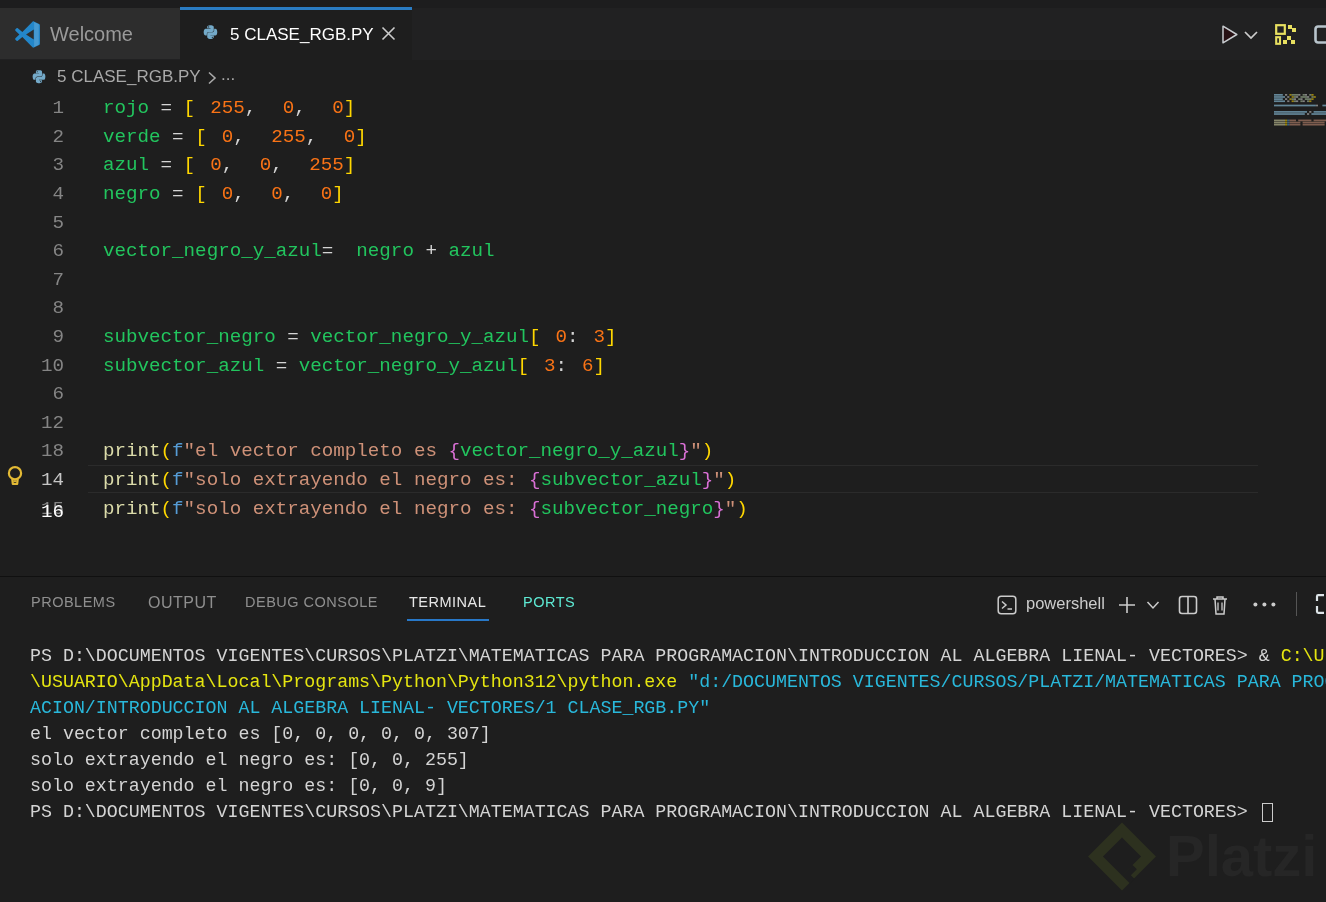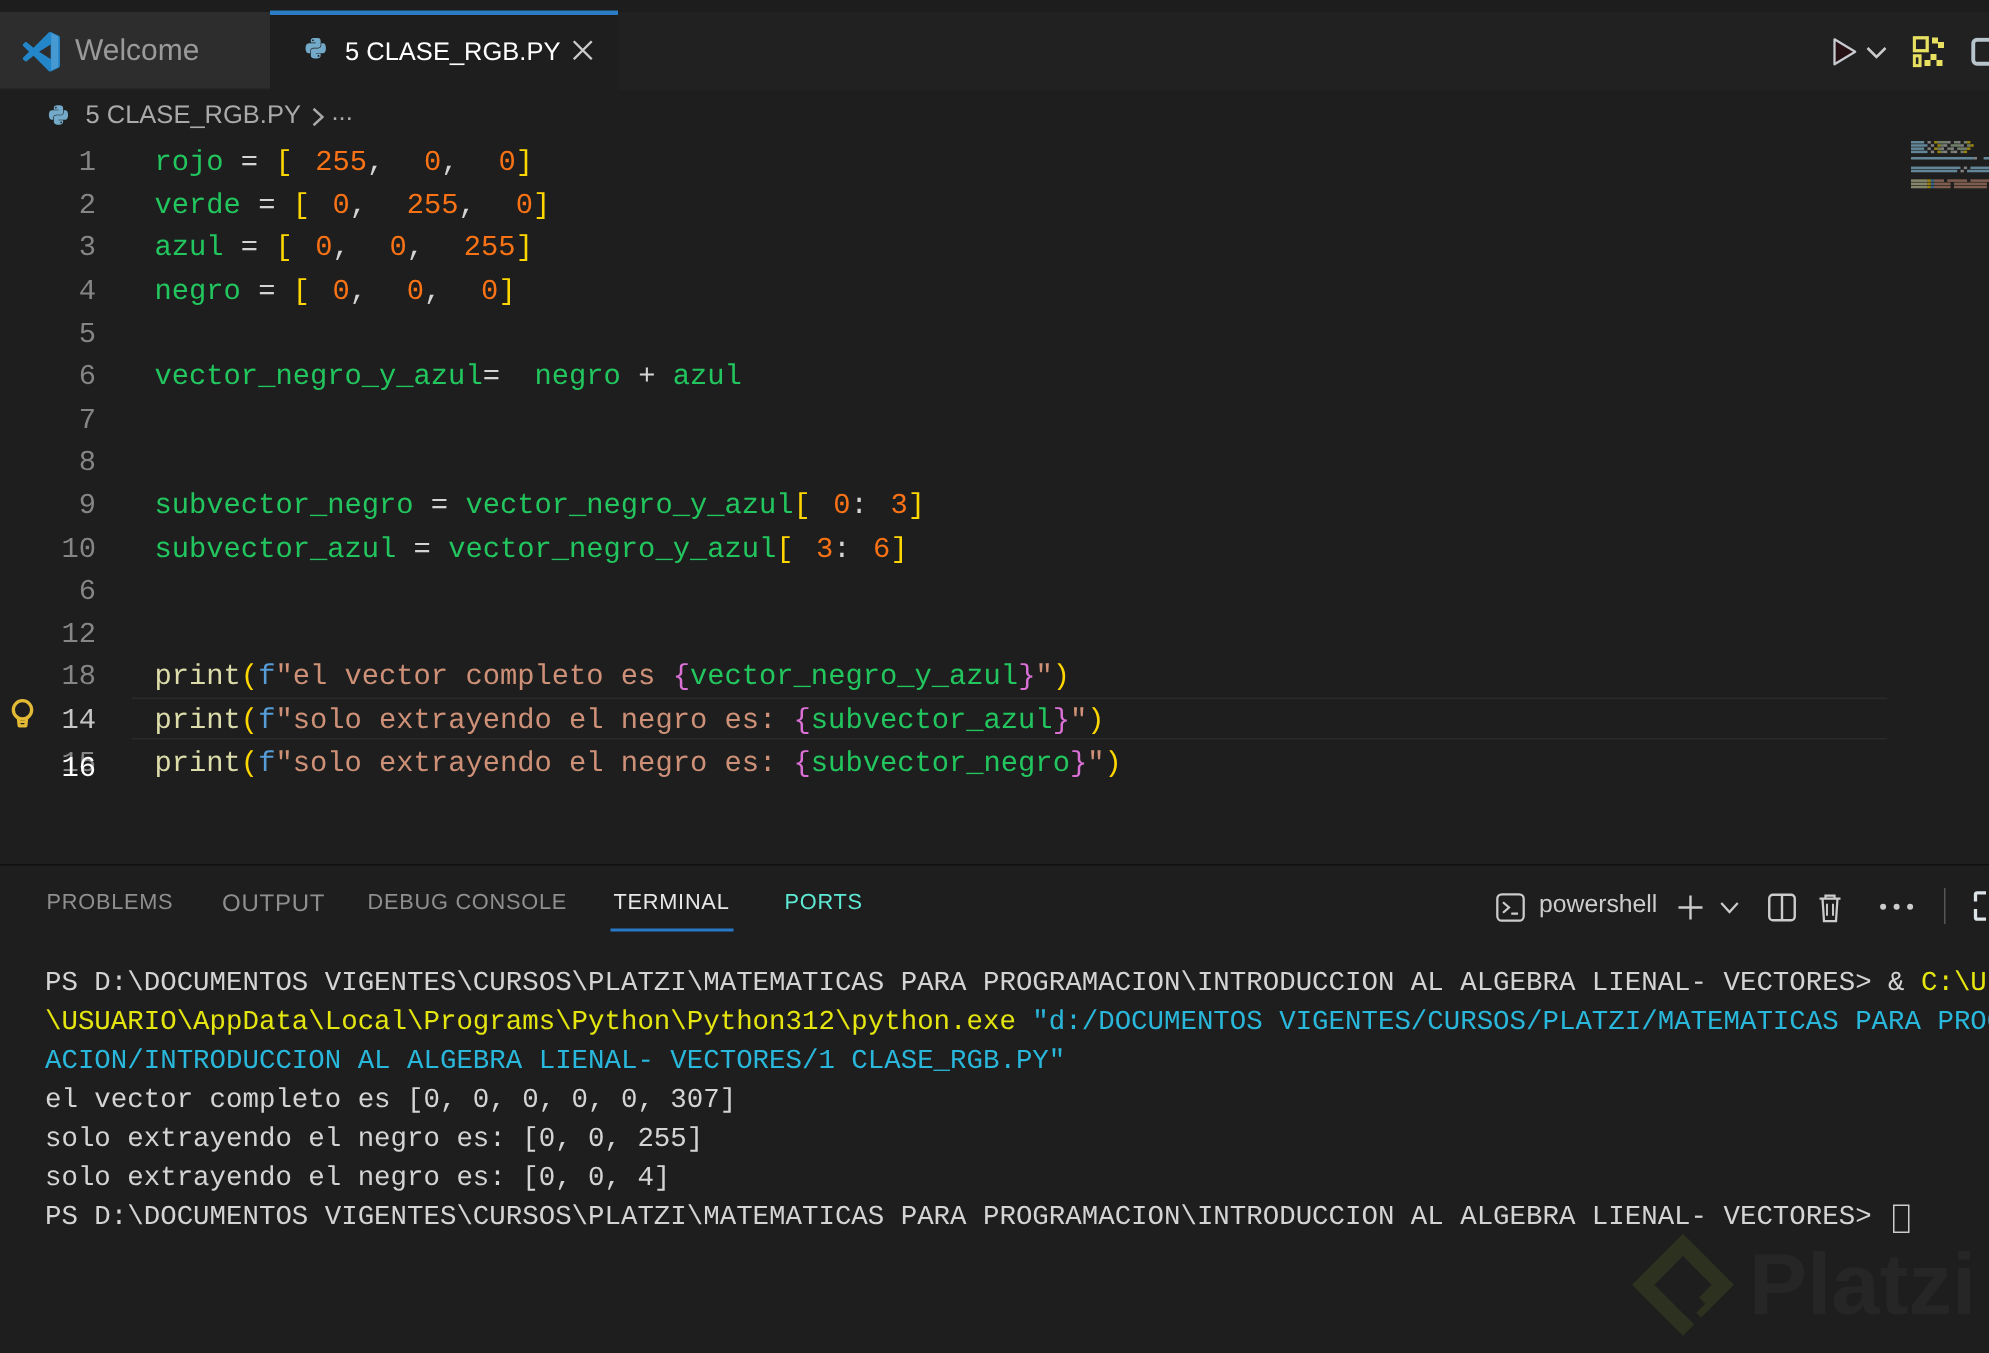--- a/index.html
+++ b/index.html
@@ -253,21 +253,21 @@
   <path d="M9 1.2 H3.2 a1.2 1.2 0 0 0 -1.2 1.2 V7" stroke="#dde4e8" stroke-width="2.2" fill="none"></path>
   <path d="M2 12 v5.6 a1.2 1.2 0 0 0 1.2 1.2 H9" stroke="#dde4e8" stroke-width="2.2" fill="none"></path>
 </svg>
 
 <div id="term">
     <div class="tline" style="top:643px"><span class="">PS D:\DOCUMENTOS VIGENTES\CURSOS\PLATZI\MATEMATICAS PARA PROGRAMACION\INTRODUCCION AL ALGEBRA LIENAL- VECTORES&gt; &amp; </span><span class="ty">C:\U</span></div>
     <div class="tline" style="top:669px"><span class="ty">\USUARIO\AppData\Local\Programs\Python\Python312\python.exe </span><span class="tc">"d:/DOCUMENTOS VIGENTES/CURSOS/PLATZI/MATEMATICAS PARA PROGRAM</span></div>
     <div class="tline" style="top:695px"><span class="tc">ACION/INTRODUCCION AL ALGEBRA LIENAL- VECTORES/1 CLASE_RGB.PY"</span></div>
     <div class="tline" style="top:721px"><span class="">el vector completo es [0, 0, 0, 0, 0, 307]</span></div>
     <div class="tline" style="top:747px"><span class="">solo extrayendo el negro es: [0, 0, 255]</span></div>
-    <div class="tline" style="top:773px"><span class="">solo extrayendo el negro es: [0, 0, 4]</span></div>
+    <div class="tline" style="top:773px"><span class="">solo extrayendo el negro es: [0, 0, 9]</span></div>
     <div class="tline" style="top:799px"><span class="">PS D:\DOCUMENTOS VIGENTES\CURSOS\PLATZI\MATEMATICAS PARA PROGRAMACION\INTRODUCCION AL ALGEBRA LIENAL- VECTORES&gt; </span></div>
   </div>
 
 <div class="abs" style="left:1262px;top:802.5px;width:11px;height:19.5px;border:1.5px solid #cccccc;"></div>
 
 <svg class="abs" style="left:1088px;top:822px;" width="238" height="80" viewBox="0 0 238 80">
   <g transform="translate(34,34.5) rotate(45)">
     <path fill="#2d311f" fill-rule="evenodd" d="M-24 -24 H24 V24 H-24 Z M-13.5 -13.5 H13.5 V13.5 H-13.5 Z"></path>
     <path fill="#1e1e1e" d="M13.4 -1.5 H19.5 V7 H24.8 V13.4 H13.4 Z"></path>
   </g>

